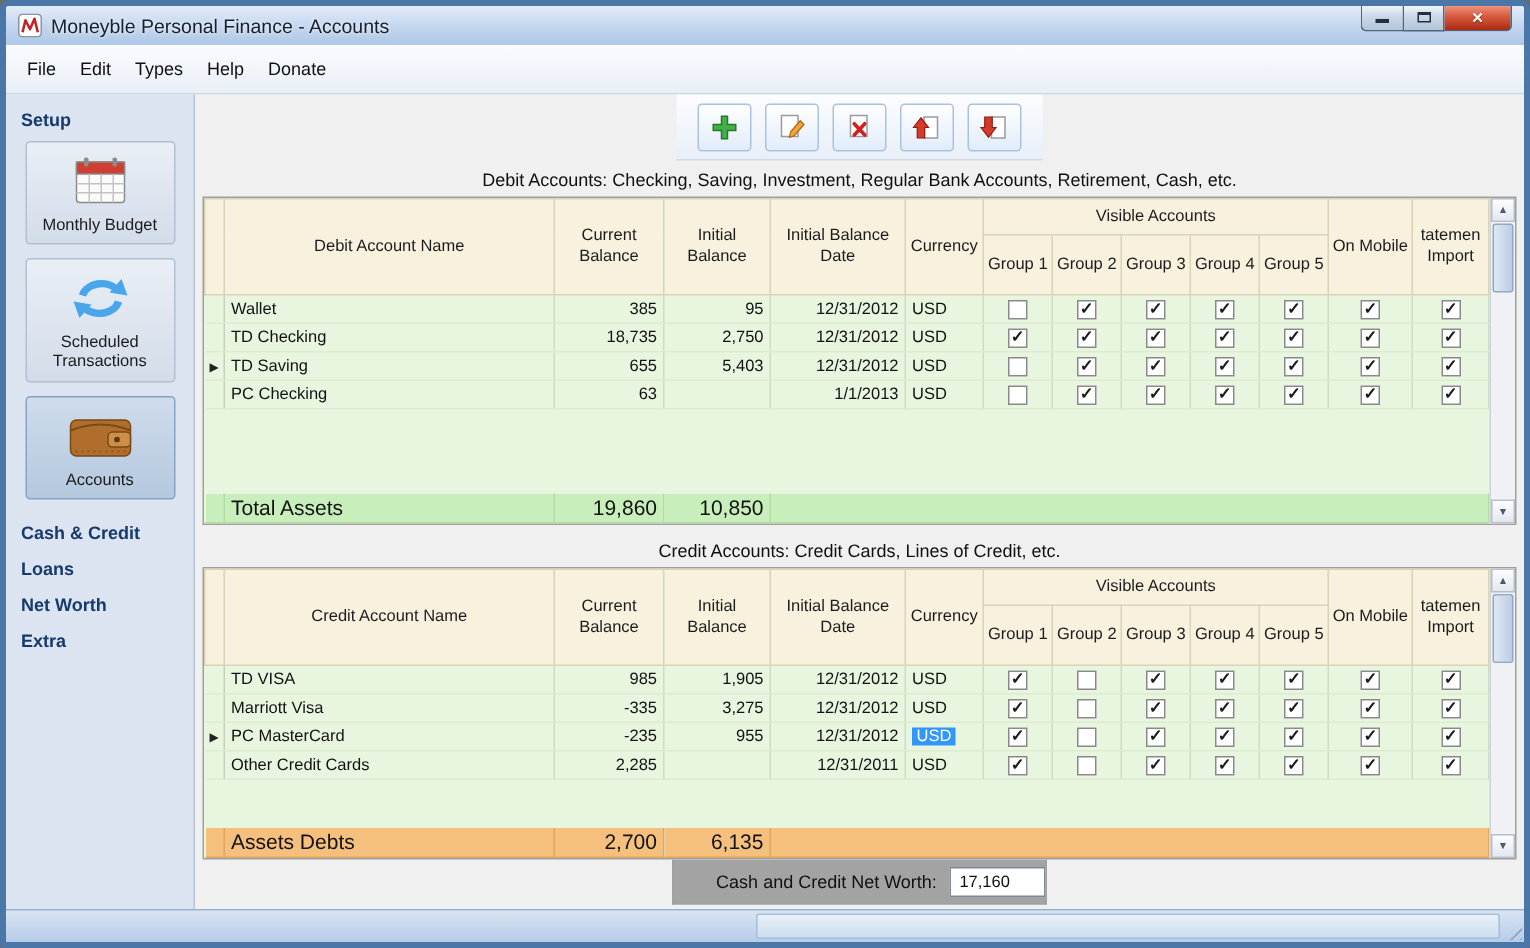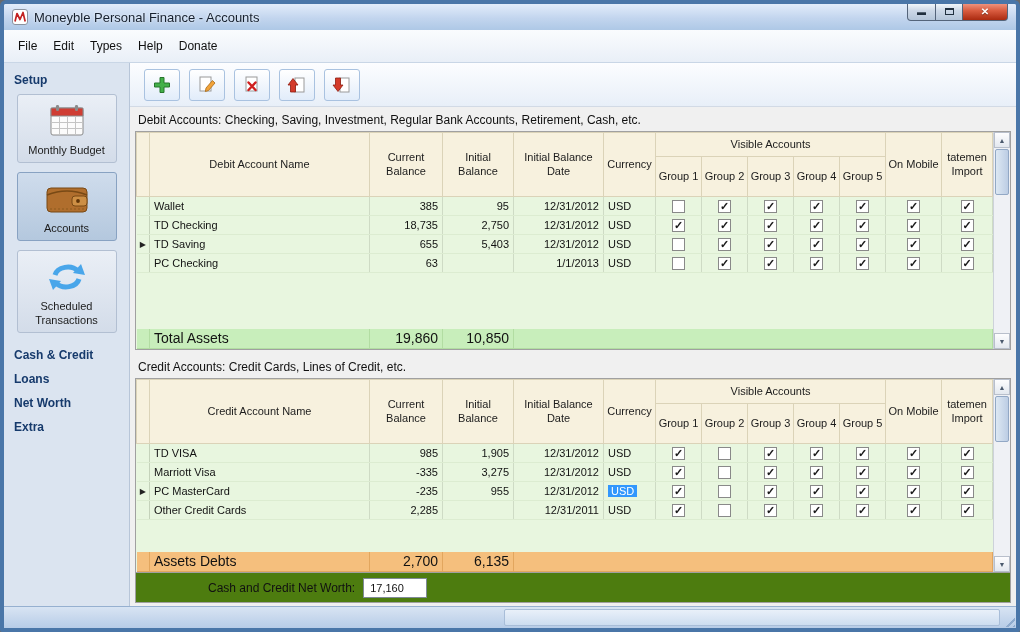--- a/index.html
+++ b/index.html
@@ -34,21 +34,21 @@
   .body { flex:1; display:flex; min-height:0; }
 
   .sidebar { width:126px; flex:0 0 126px; background:#dbe4f0; border-right:1px solid #b7c5d8; padding-top:4px; }
   .side-header { font-size:12px; font-weight:bold; color:#163a6c; padding:6px 10px 4px; }
   .nav-item { width:100px; margin:3px auto 9px; padding:7px 2px 5px; text-align:center; border-radius:3px;
               background:linear-gradient(#eaeff6,#d3dce9); border:1px solid #b2bfd2; }
   .nav-item.selected { background:linear-gradient(#cfdcec,#b4c8de); border-color:#88a2c2; }
   .nav-icon { display:flex; justify-content:center; align-items:center; height:38px; }
   .nav-label { font-size:11px; color:#1b1b1b; margin-top:4px; line-height:1.2; }
 
-  .main { flex:1; display:flex; flex-direction:column; background:#f0f0f0; min-width:0; overflow:hidden; padding:0 3px; }
+  .main { flex:1; display:flex; flex-direction:column; background:#f0f0f0; min-width:0; overflow:hidden; padding:0 3px;align-items:center; }
 
   
   .toolbar { height:44px; flex:0 0 44px; display:flex; align-items:center; gap:9px; padding:0 14px;
              background:linear-gradient(#fcfdff,#e8eff8); border-bottom:1px solid #d2dae5; margin:0 -3px; }
   .tool-btn { width:36px; height:32px; border:1px solid #a9c2e0; border-radius:3px;
               background:linear-gradient(#ffffff,#e1ecfa); display:flex; align-items:center; justify-content:center; }
 
   
   .section-title { font-size:12px; color:#101010; padding:6px 5px 4px; height:24px; flex:0 0 24px; }
   .table-wrap { position:relative; border:1px solid #a0a0a0; background:#e8f6df; margin:0 2px; }
@@ -85,22 +85,22 @@
   
   .vscroll { position:absolute; top:0; right:0; bottom:0; width:17px; background:#eff1f5;
              border-left:1px solid #cdd2da; display:flex; flex-direction:column; }
   .sb-btn { height:16px; flex:0 0 16px; background:linear-gradient(#fdfdfe,#e3e8ef); border:1px solid #b8bfcb;
             font-size:7px; color:#4b5a6e; display:flex; align-items:center; justify-content:center; }
   .sb-track { flex:1; position:relative; }
   .sb-thumb { position:absolute; top:1px; left:1px; right:1px; height:46px; border:1px solid #92a8c5;
               border-radius:2px; background:linear-gradient(90deg,#dde8f3,#bccde4); }
 
   
-  .networth { background:#4d7c0f; border:1px solid #a0a0a0; border-top:none; margin:0 2px; height:30px;
-              flex:0 0 30px; display:flex; align-items:center; padding-left:72px; gap:8px; font-size:12px; color:#111; }
+  .networth { background:#a3a3a3; border:1px solid #a0a0a0; border-top:none; margin:0 2px; height:30px;
+              flex:0 0 30px; display:flex; align-items:center; padding-left:28px; gap:8px; font-size:12px; color:#111; }
   .networth-box { width:64px; height:20px; border:1px solid #7f8a97; background:#fff; font-size:11px;
                   display:flex; align-items:center; padding:0 6px; color:#111; }
 
   .gap { flex:0 0 4px; }
 
   
   .statusbar { height:22px; flex:0 0 22px; background:linear-gradient(#d8e4f3,#b7cce7); border-top:1px solid #96b0d0;
                position:relative; }
   .status-panel { position:absolute; left:500px; right:16px; top:2px; bottom:2px; border:1px solid #a8bdd8;
                   border-radius:2px; background:linear-gradient(#e9f0f9,#cdddf0); }
@@ -155,43 +155,43 @@
               <line x1="3" y1="24.5" x2="35" y2="24.5"></line>
               <line x1="11.5" y1="12" x2="11.5" y2="31"></line>
               <line x1="19.5" y1="12" x2="19.5" y2="31"></line>
               <line x1="27.5" y1="12" x2="27.5" y2="31"></line>
             </g>
           </svg>
         </div>
         <div class="nav-label">Monthly Budget</div>
       </div>
 
+      <div class="nav-item">
+        <div class="nav-icon">
+          <svg width="40" height="34" viewBox="0 0 40 34">
+            <path d="M8 15 a13 10 0 0 1 23 -4" fill="none" stroke="#49a6ea" stroke-width="5"></path>
+            <polygon points="34,4 38,15 26,13" fill="#49a6ea"></polygon>
+            <path d="M32 19 a13 10 0 0 1 -23 4" fill="none" stroke="#49a6ea" stroke-width="5"></path>
+            <polygon points="6,30 2,19 14,21" fill="#49a6ea"></polygon>
+          </svg>
+        </div>
+        <div class="nav-label">Scheduled Transactions</div>
+      </div>
+
       <div class="nav-item selected">
         <div class="nav-icon">
           <svg width="44" height="34" viewBox="0 0 44 34">
             <rect x="2" y="6" width="40" height="24" rx="4" fill="#b06e2d" stroke="#784915"></rect>
             <path d="M2 13 q20 -8 40 0" fill="none" stroke="#784915" stroke-width="1.4"></path>
             <rect x="27" y="14" width="15" height="10" rx="3" fill="#cd8f45" stroke="#784915"></rect>
             <circle cx="33" cy="19" r="1.9" fill="#5f3408"></circle>
             <path d="M5 27 h34" stroke="#8d5a1f" stroke-width="1" stroke-dasharray="2 2"></path>
           </svg>
         </div>
         <div class="nav-label">Accounts</div>
-      </div>
-
-      <div class="nav-item">
-        <div class="nav-icon">
-          <svg width="40" height="34" viewBox="0 0 40 34">
-            <path d="M8 15 a13 10 0 0 1 23 -4" fill="none" stroke="#49a6ea" stroke-width="5"></path>
-            <polygon points="34,4 38,15 26,13" fill="#49a6ea"></polygon>
-            <path d="M32 19 a13 10 0 0 1 -23 4" fill="none" stroke="#49a6ea" stroke-width="5"></path>
-            <polygon points="6,30 2,19 14,21" fill="#49a6ea"></polygon>
-          </svg>
-        </div>
-        <div class="nav-label">Scheduled Transactions</div>
       </div>
 
       <div class="side-header">Cash &amp; Credit</div>
       <div class="side-header">Loans</div>
       <div class="side-header">Net Worth</div>
       <div class="side-header">Extra</div>
     </div>
 
     <div class="main">
 

